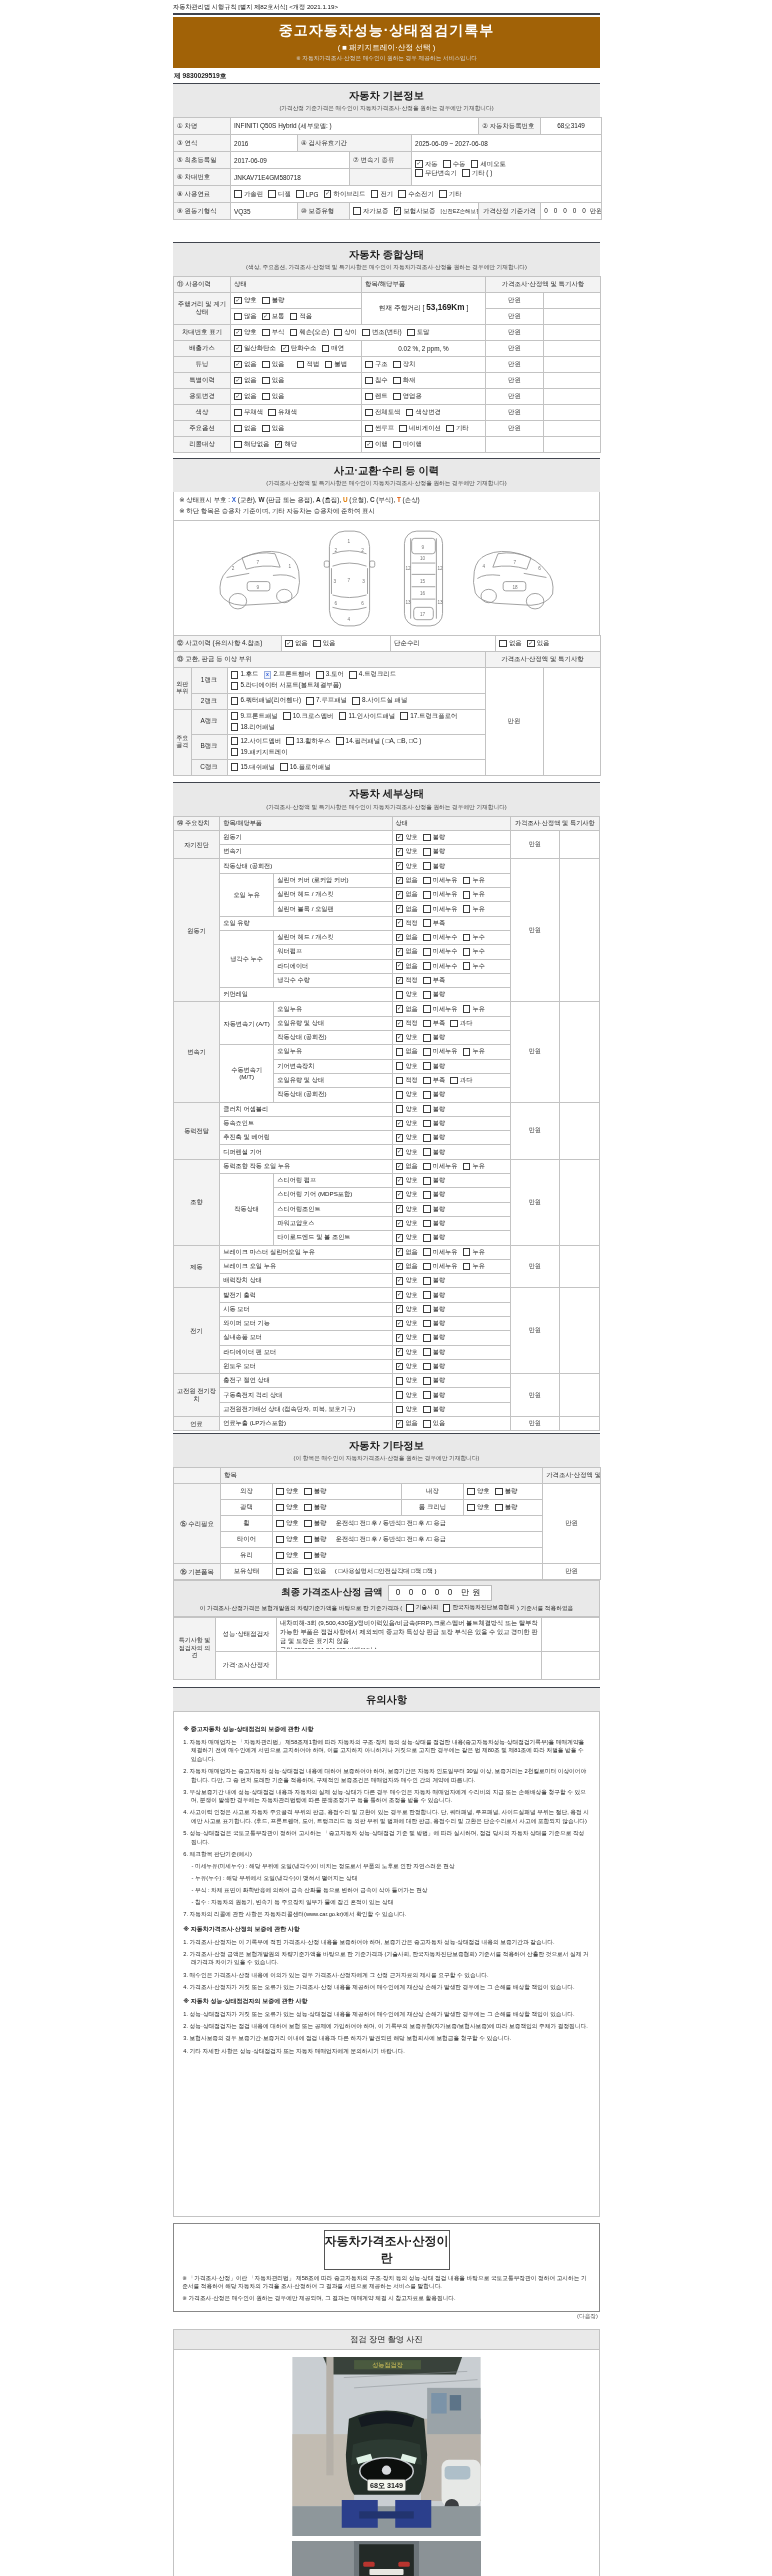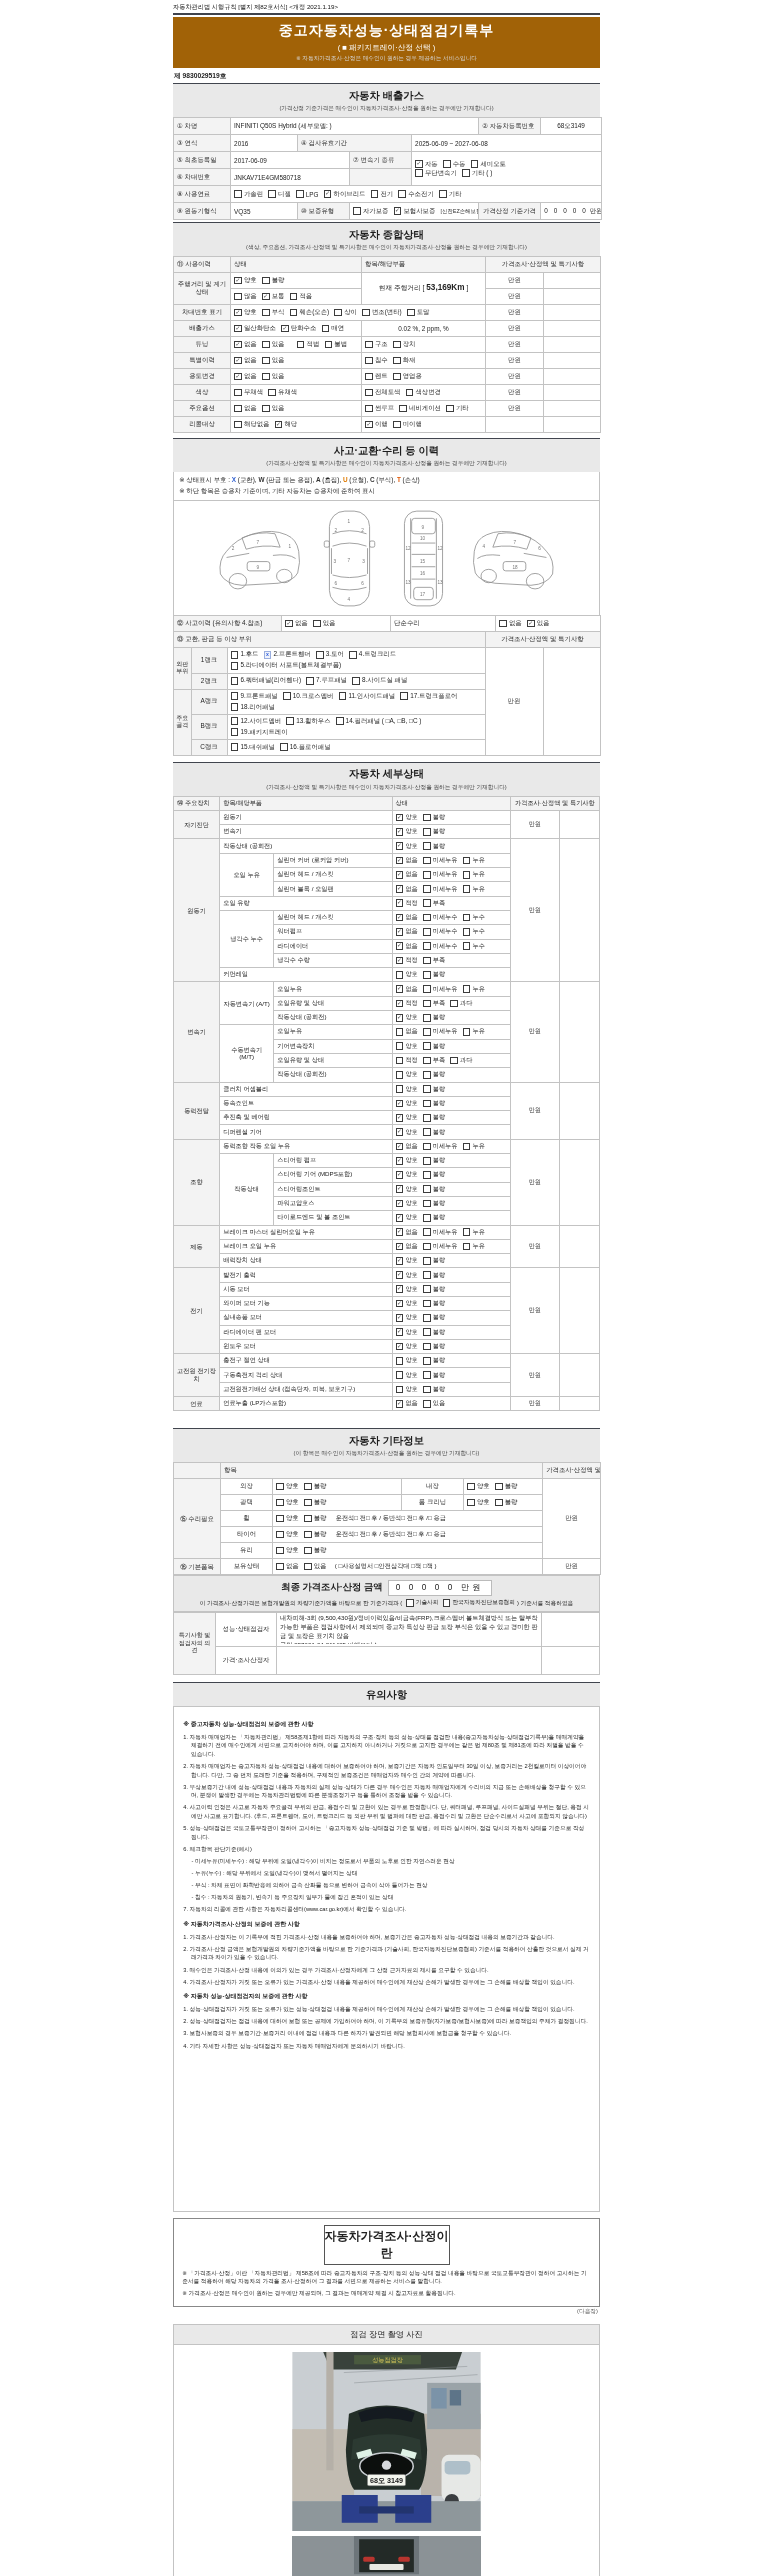--- a/index.html
+++ b/index.html
@@ -61,21 +61,21 @@
 
   <div class="titlebox">
     <div class="t1">중고자동차성능·상태점검기록부</div>
     <div class="t2">( ■ 패키지트레이·산정 선택 )</div>
     <div class="t3">※ 자동차가격조사·산정은 매수인이 원하는 경우 제공하는 서비스입니다</div>
   </div>
 
   <div class="docno">제 9830029519호</div>
 
   <div class="sect-head">
-    <div class="t">자동차 배출가스</div>
+    <div class="t">자동차 기본정보</div>
     <div class="s">(가격산정 기준가격은 매수인이 자동차가격조사·산정을 원하는 경우에만 기재합니다)</div>
   </div>
   <div id="basic-table">
       <table class="t-basic">
         <colgroup>
           <col style="width:57px">
           <col style="width:67px">
           <col style="width:52px">
           <col style="width:62px">
           <col style="width:67px">
@@ -157,21 +157,21 @@
                 <span class="bx">✓</span>
                 <span>보험사보증</span>
               </span><span style="font-size:5.4px;color:#333">[신한EZ손해보험]</span></td>
             <td class="lab ctr">가격산정 기준가격</td>
             <td class="ctr"><span style="letter-spacing:2.1px">0 0 0 0 0</span> 만원</td>
           </tr>
         </tbody>
       </table>
     </div>
 
-  <div class="sect-head" style="margin-top:2px">
+  <div class="sect-head" style="margin-top:22px">
     <div class="t">자동차 종합상태</div>
     <div class="s">(색상, 주요옵션, 가격조사·산정액 및 특기사항은 매수인이 자동차가격조사·산정을 원하는 경우에만 기재합니다)</div>
   </div>
   <div id="overall-table">
       <table class="t-overall">
         <colgroup>
           <col style="width:57px">
           <col style="width:131px">
           <col style="width:124px">
           <col style="width:58px">
@@ -1108,21 +1108,21 @@
                 <span class="bx"></span>
                 <span>있음</span>
               </span></td>
             <td class="price" rowspan="1">만원</td>
             <td class="" rowspan="1"></td>
           </tr>
         </tbody>
       </table>
     </div>
 
-  <div class="sect-head" style="margin-top:17px">
+  <div class="sect-head" style="margin-top:2px">
     <div class="t">자동차 기타정보</div>
     <div class="s">(이 항목은 매수인이 자동차가격조사·산정을 원하는 경우에만 기재합니다)</div>
   </div>
   <div id="etc-table">
       <table class="t-etc">
         <colgroup>
           <col style="width:47px">
           <col style="width:52px">
           <col style="width:129px">
           <col style="width:62px">

